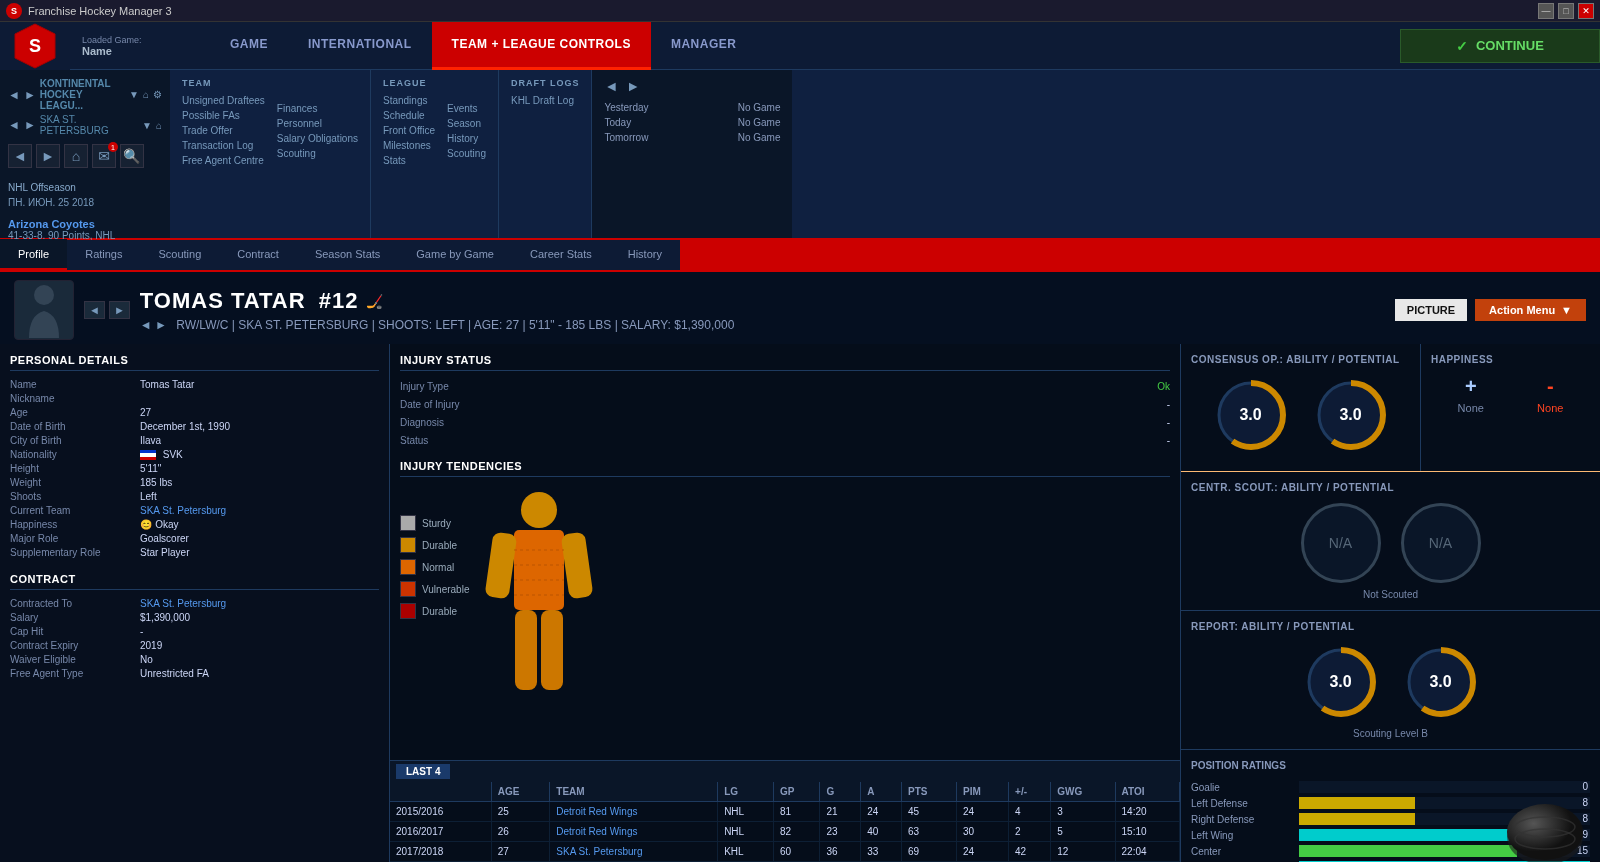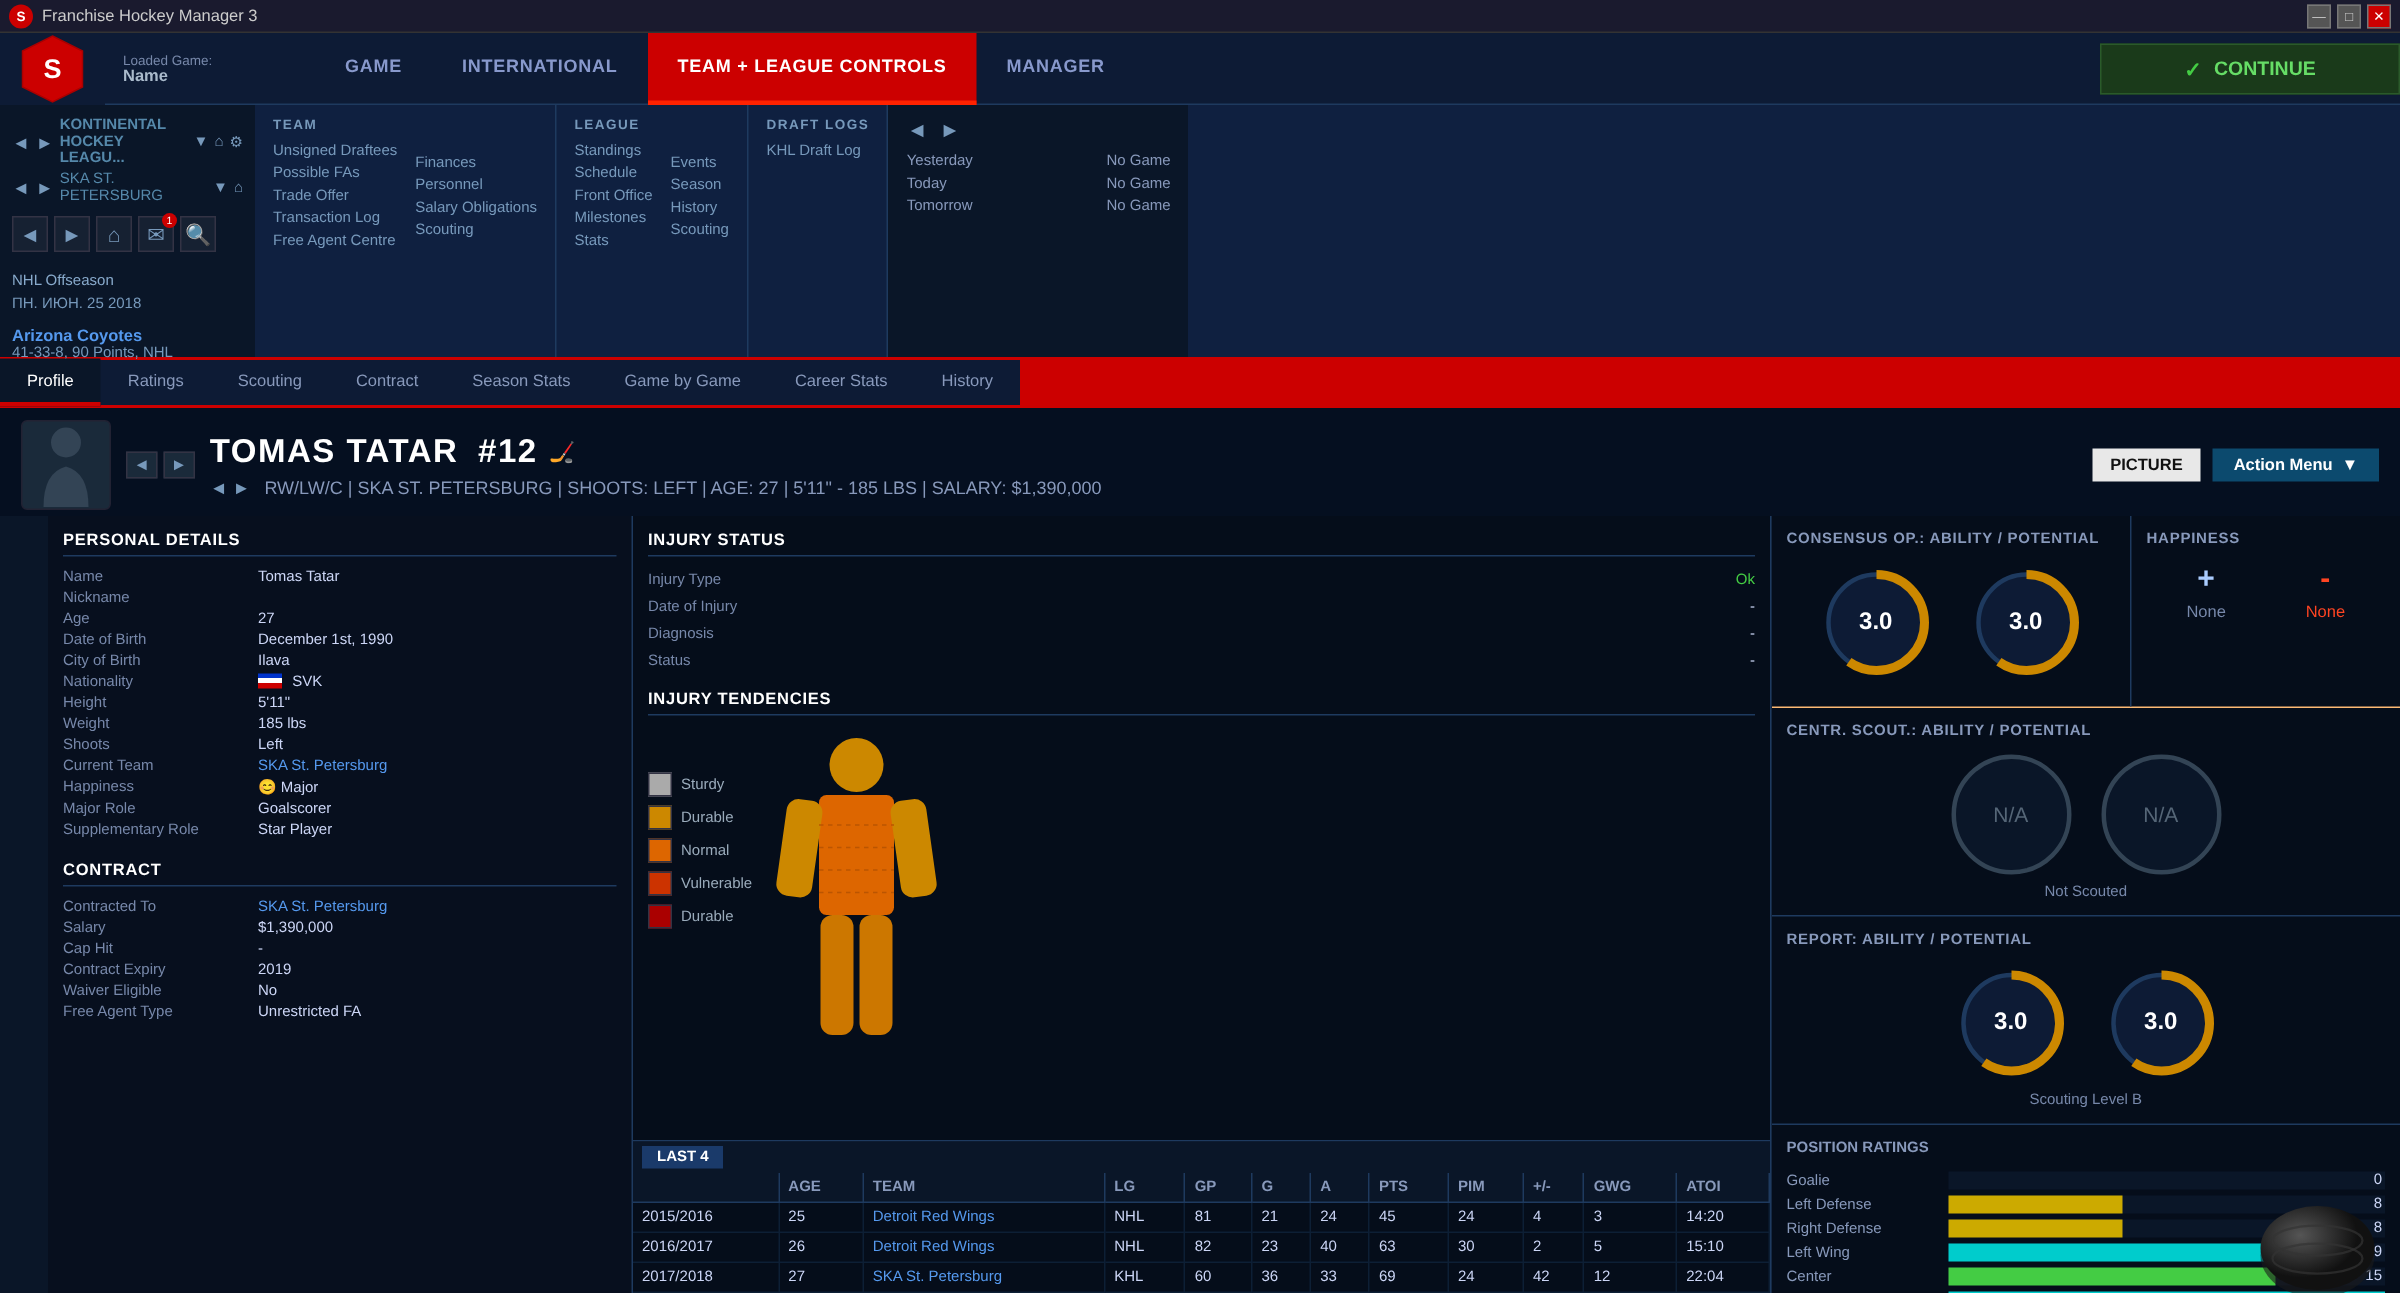--- a/index.html
+++ b/index.html
@@ -61,21 +61,21 @@
 
     
     .player-header { background: #050f20; padding: 8px 14px 4px; display: flex; align-items: center; gap: 10px; }
     .player-avatar { width: 60px; height: 60px; background: #1a2a3a; border-radius: 4px; display: flex; align-items: center; justify-content: center; color: #334455; font-size: 28px; border: 1px solid #223; }
     .player-name-section { flex: 1; }
     .player-name { font-size: 22px; font-weight: bold; color: #ffffff; letter-spacing: 1px; display: flex; align-items: center; gap: 8px; }
     .verified-icon { color: #aabbcc; font-size: 14px; }
     .player-details { color: #8899bb; font-size: 12px; margin-top: 4px; }
     .player-actions { display: flex; gap: 8px; align-items: center; }
     .picture-btn { background: #e8e8e8; color: #111; padding: 5px 12px; font-size: 11px; font-weight: bold; cursor: pointer; border: none; }
-    .action-menu-btn { background: #0c4a6e; color: #ffffff; padding: 5px 14px; font-size: 11px; font-weight: bold; cursor: pointer; border: none; display: flex; align-items: center; gap: 6px; }
+    .action-menu-btn { background: #c2410c; color: #ffffff; padding: 5px 14px; font-size: 11px; font-weight: bold; cursor: pointer; border: none; display: flex; align-items: center; gap: 6px; }
     .section-title { color: #ffffff; font-size: 11px; font-weight: bold; margin-bottom: 8px; letter-spacing: 0.5px; border-bottom: 1px solid #1e3a5f; padding-bottom: 4px; }
     .detail-row { display: flex; margin-bottom: 3px; }
     .detail-label { color: #7788aa; font-size: 10px; width: 130px; min-width: 130px; }
     .detail-value { color: #ccd6f6; font-size: 10px; }
     .detail-value.link { color: #5599ee; cursor: pointer; }
     .happy-icon { color: #ffcc00; }
 
     .contract-section { margin-top: 12px; }
     .injury-section { margin-bottom: 12px; }
     .injury-row { display: flex; justify-content: space-between; margin-bottom: 3px; padding: 2px 0; }
@@ -350,21 +350,21 @@
     <div class="player-actions">
       <button class="picture-btn">PICTURE</button>
       <button class="action-menu-btn">
         <span>Action Menu</span>
         <span>▼</span>
       </button>
     </div>
   </div>
 
   <div class="content-area" style="flex:1; display:flex; flex-direction:column; overflow:hidden;">
-    <div style="display:flex; flex:1; overflow:hidden;margin-left:32px;">
+    <div style="display:flex; flex:1; overflow:hidden;">
 
       <div class="left-col" style="padding:10px;">
         <div class="section-title">PERSONAL DETAILS</div>
 
         <div class="detail-row">
           <span class="detail-label">Name</span>
           <span class="detail-value">Tomas Tatar</span>
         </div>
         <div class="detail-row">
           <span class="detail-label">Nickname</span>
@@ -402,21 +402,21 @@
           <span class="detail-value">Left</span>
         </div>
         <div class="detail-row">
           <span class="detail-label">Current Team</span>
           <span class="detail-value link">SKA St. Petersburg</span>
         </div>
         <div class="detail-row">
           <span class="detail-label">Happiness</span>
           <span class="detail-value">
             <span class="happy-icon">😊</span>
-            <span>Major</span>
+            <span>Okay</span>
           </span>
         </div>
         <div class="detail-row">
           <span class="detail-label">Major Role</span>
           <span class="detail-value">Goalscorer</span>
         </div>
         <div class="detail-row">
           <span class="detail-label">Supplementary Role</span>
           <span class="detail-value">Star Player</span>
         </div>

